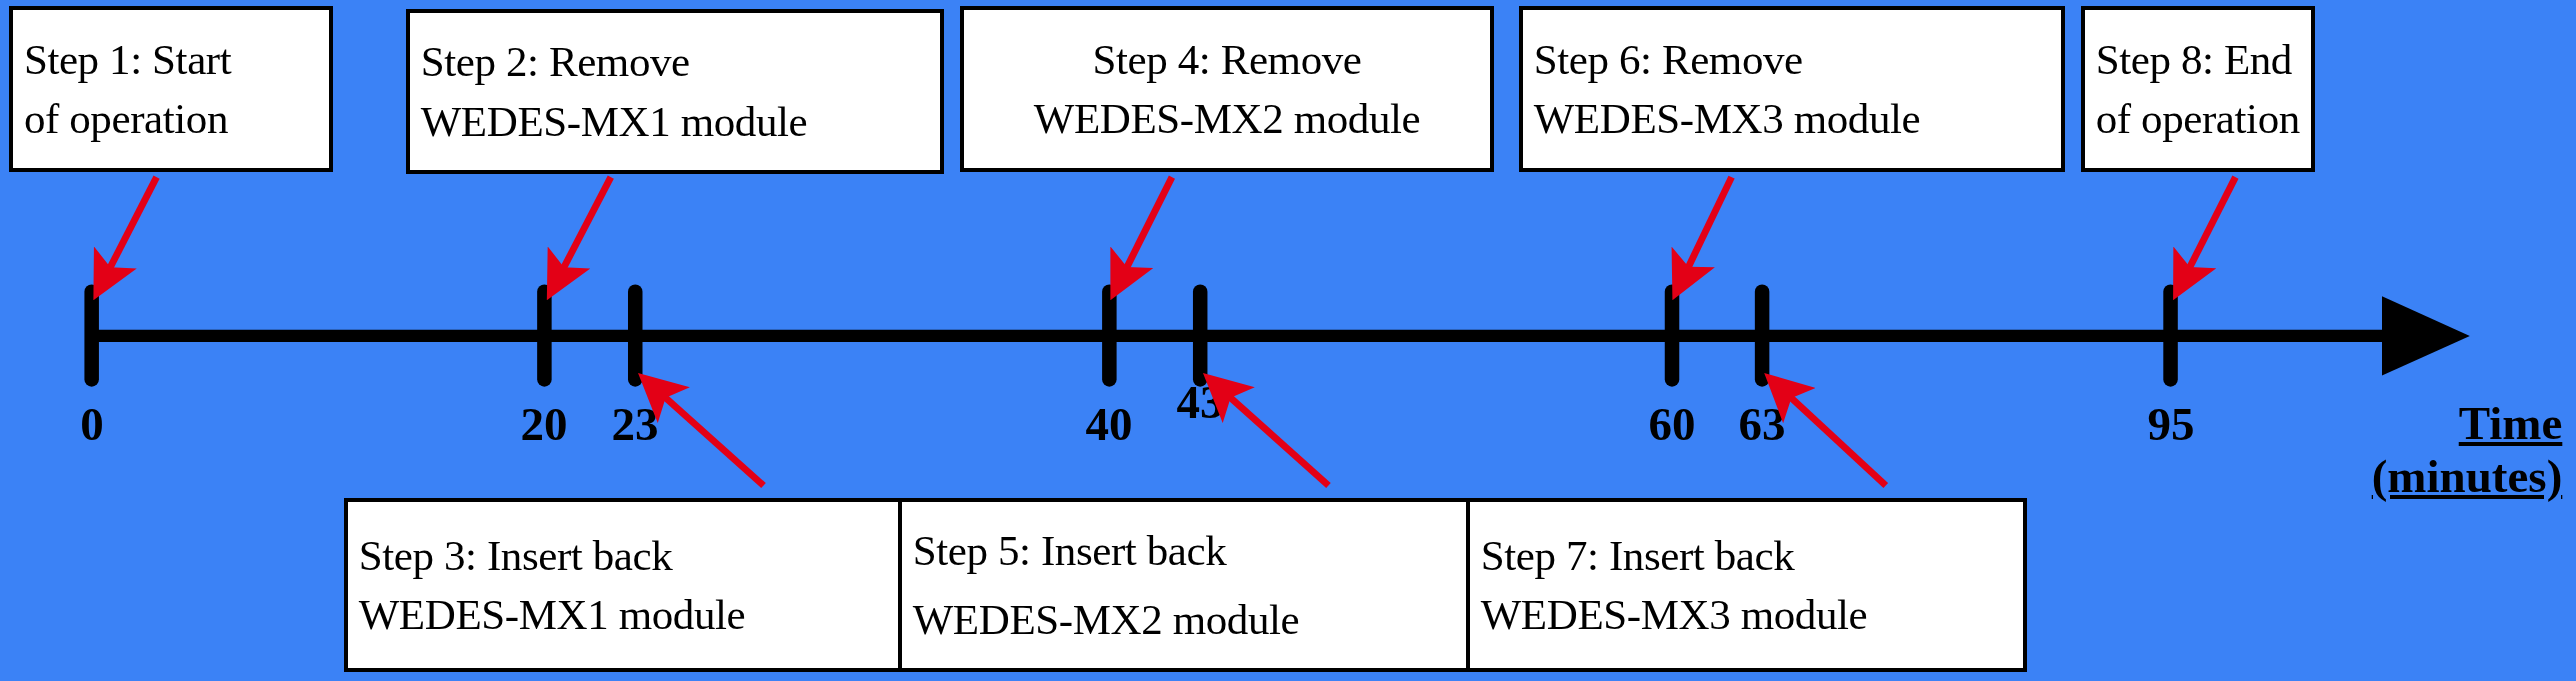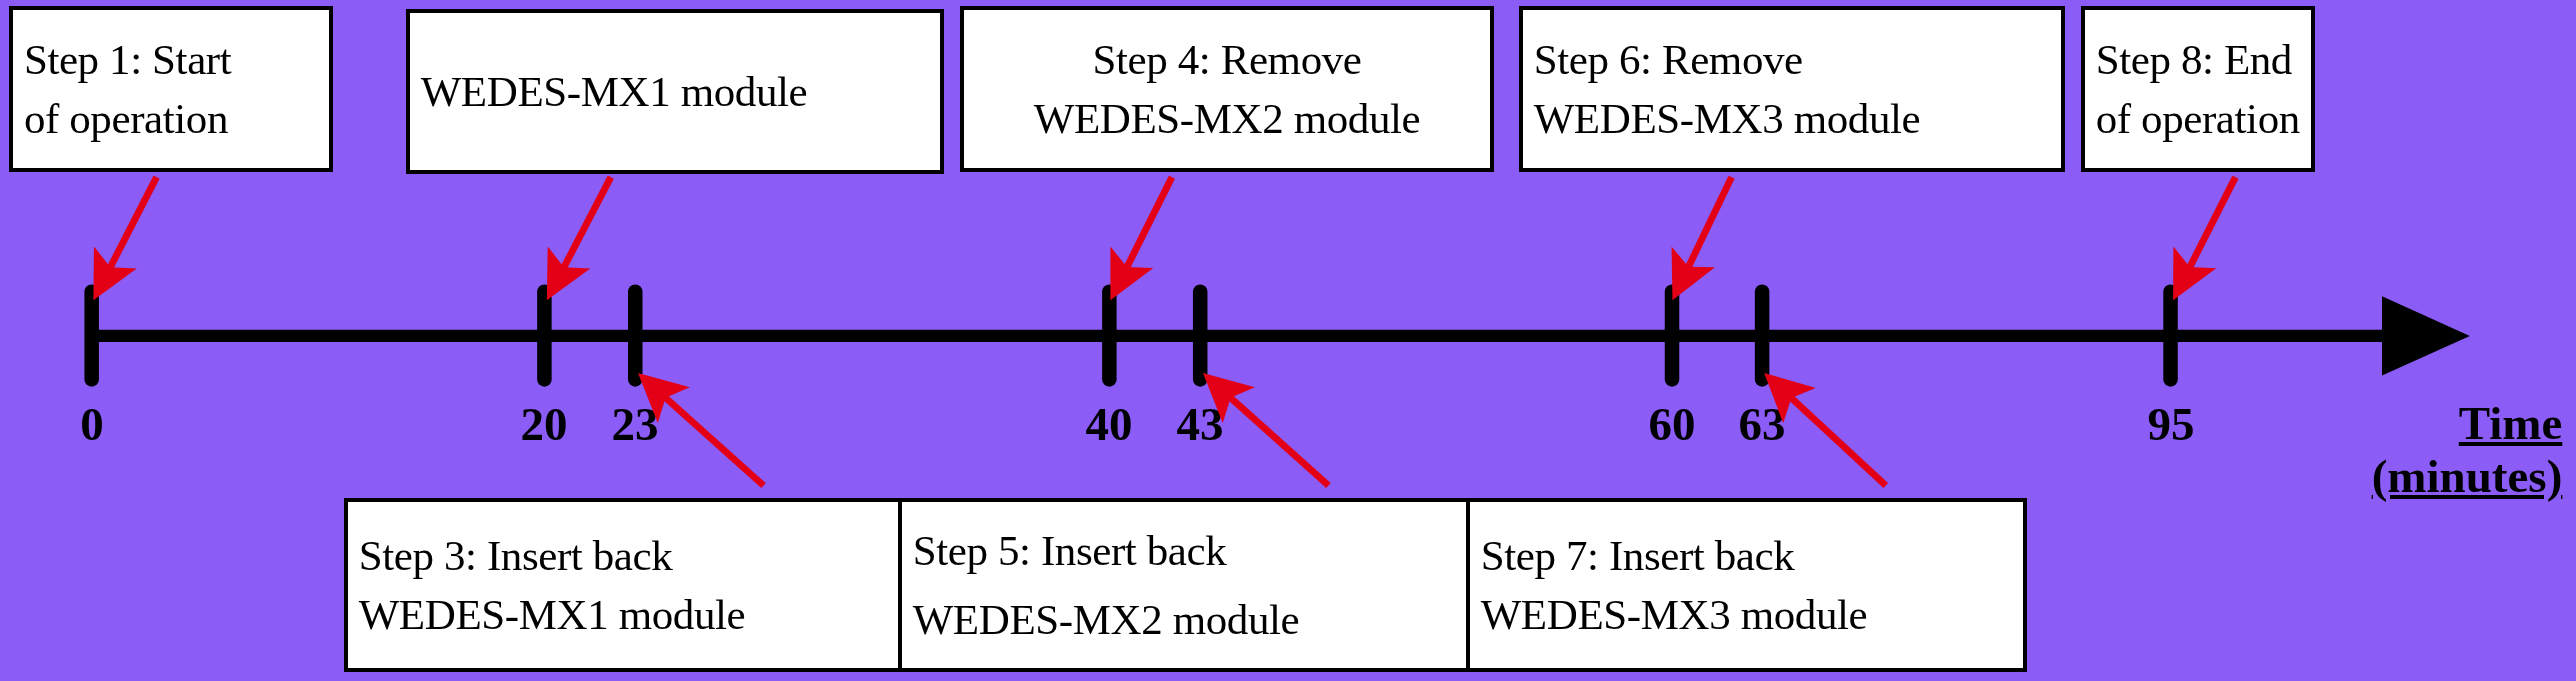--- a/index.html
+++ b/index.html
@@ -4,21 +4,21 @@
 <style>
   html, body {
     margin: 0;
     padding: 0;
     background: #ffffff;
   }
   #stage {
     position: relative;
     width: 2576px;
     height: 681px;
-    background: #8b5cf6;
+    background: #3b82f6;
     overflow: hidden;
     font-family: "Liberation Serif", "DejaVu Serif", serif;
   }
   .step-box {
     position: absolute;
     box-sizing: border-box;
     border: 4.6px solid #000000;
     background: #ffffff;
     display: flex;
     flex-direction: column;
@@ -65,20 +65,21 @@
 <body>
 
 <div id="stage">
 
   <div id="boxes">
       <div class="step-box" style="left: 9.2px; top: 6.1px; width: 324px; height: 166px;">
         <div class="step-line">Step 1: Start</div>
         <div class="step-line">of operation</div>
       </div>
       <div class="step-box" style="left: 406px; top: 9.2px; width: 538px; height: 165px;">
+        <div class="step-line">Step 2: Remove</div>
         <div class="step-line">WEDES-MX1 module</div>
       </div>
       <div class="step-box" style="left: 344px; top: 498px; width: 629px; height: 174px;">
         <div class="step-line">Step 3: Insert back</div>
         <div class="step-line">WEDES-MX1 module</div>
       </div>
       <div class="step-box" style="left: 960px; top: 6.1px; width: 534px; height: 166px; align-items: center;">
         <div class="step-line">Step 4: Remove</div>
         <div class="step-line">WEDES-MX2 module</div>
       </div>
@@ -98,21 +99,21 @@
         <div class="step-line">Step 8: End</div>
         <div class="step-line">of operation</div>
       </div>
     </div>
 
   <div id="tick-labels">
       <div class="tick-label" style="left: 92px; top: 397px;">0</div>
       <div class="tick-label" style="left: 544px; top: 397px;">20</div>
       <div class="tick-label" style="left: 635px; top: 397px;">23</div>
       <div class="tick-label" style="left: 1109px; top: 397px;">40</div>
-      <div class="tick-label" style="left: 1200px; top: 397px;">43</div>
+      <div class="tick-label" style="left: 1200px; top: 375px;">43</div>
       <div class="tick-label" style="left: 1672px; top: 397px;">60</div>
       <div class="tick-label" style="left: 1762px; top: 397px;">63</div>
       <div class="tick-label" style="left: 2171px; top: 397px;">95</div>
     </div>
 
   <div class="axis-caption" style="right:13.7px; top:397px;text-decoration:underline;">
     <div>Time</div>
     <div>(minutes)</div>
   </div>
 

